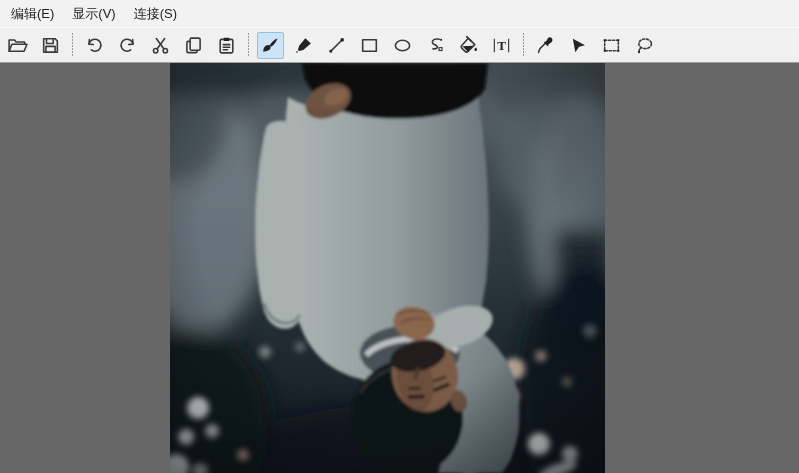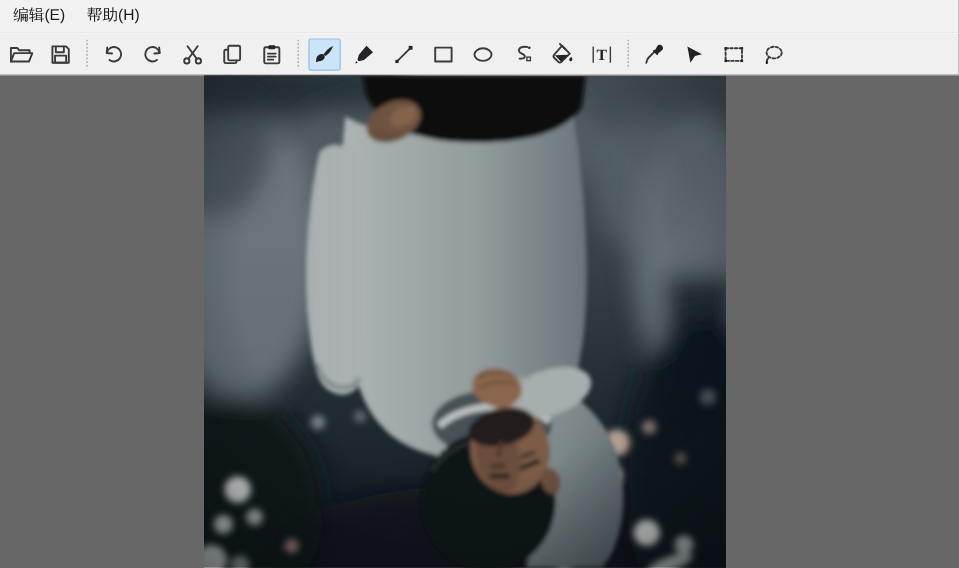--- a/index.html
+++ b/index.html
@@ -3,21 +3,21 @@
 <meta charset="utf-8">
 <style>
   html,body{margin:0;padding:0;}
   body{
     width:799px;height:473px;overflow:hidden;
     font-family:"Liberation Sans", sans-serif;
     background:#676767;
   }
   
   .menubar{
-    height:27px;background:#f2f2f2;display:flex;
+    height:27px;background:#f2f2f2;display:flex;align-items:center;
     padding:0 2px;font-size:13px;color:#1b1b1b;user-select:none;
   }
   .menu-item{padding:4px 9px;border-radius:2px;cursor:default;}
   
   .toolbar{
     height:36px;box-sizing:border-box;background:#f0f0f0;
     border-top:1px solid #fafafa;border-bottom:1px solid #9f9f9f;
     display:flex;align-items:center;padding:0 1px;
   }
   .tbtn{
@@ -38,21 +38,22 @@
   
   .canvas-area{position:relative;width:799px;height:410px;background:#676767;overflow:hidden;}
   .photo{position:absolute;left:170px;top:0;width:435px;height:410px;}
   .photo svg{display:block;}
 </style>
 </head>
 <body>
 
 <div class="menubar">
   <span class="menu-item">编辑(E)</span>
-  <span class="menu-item">帮助(H)</span>
+  <span class="menu-item">显示(V)</span>
+  <span class="menu-item">连接(S)</span>
 </div>
 
 <div class="toolbar">
 
   <button class="tbtn">
     <svg class="ticon" viewBox="0 0 20 20">
       <path class="st" d="M2 15.5 V4.8 h5.2 l1.4 1.8 H16.8 v2.2"></path>
       <path class="st" d="M2 15.5 L4.6 8.8 H19 L16.3 15.5 Z"></path>
     </svg>
   </button>

